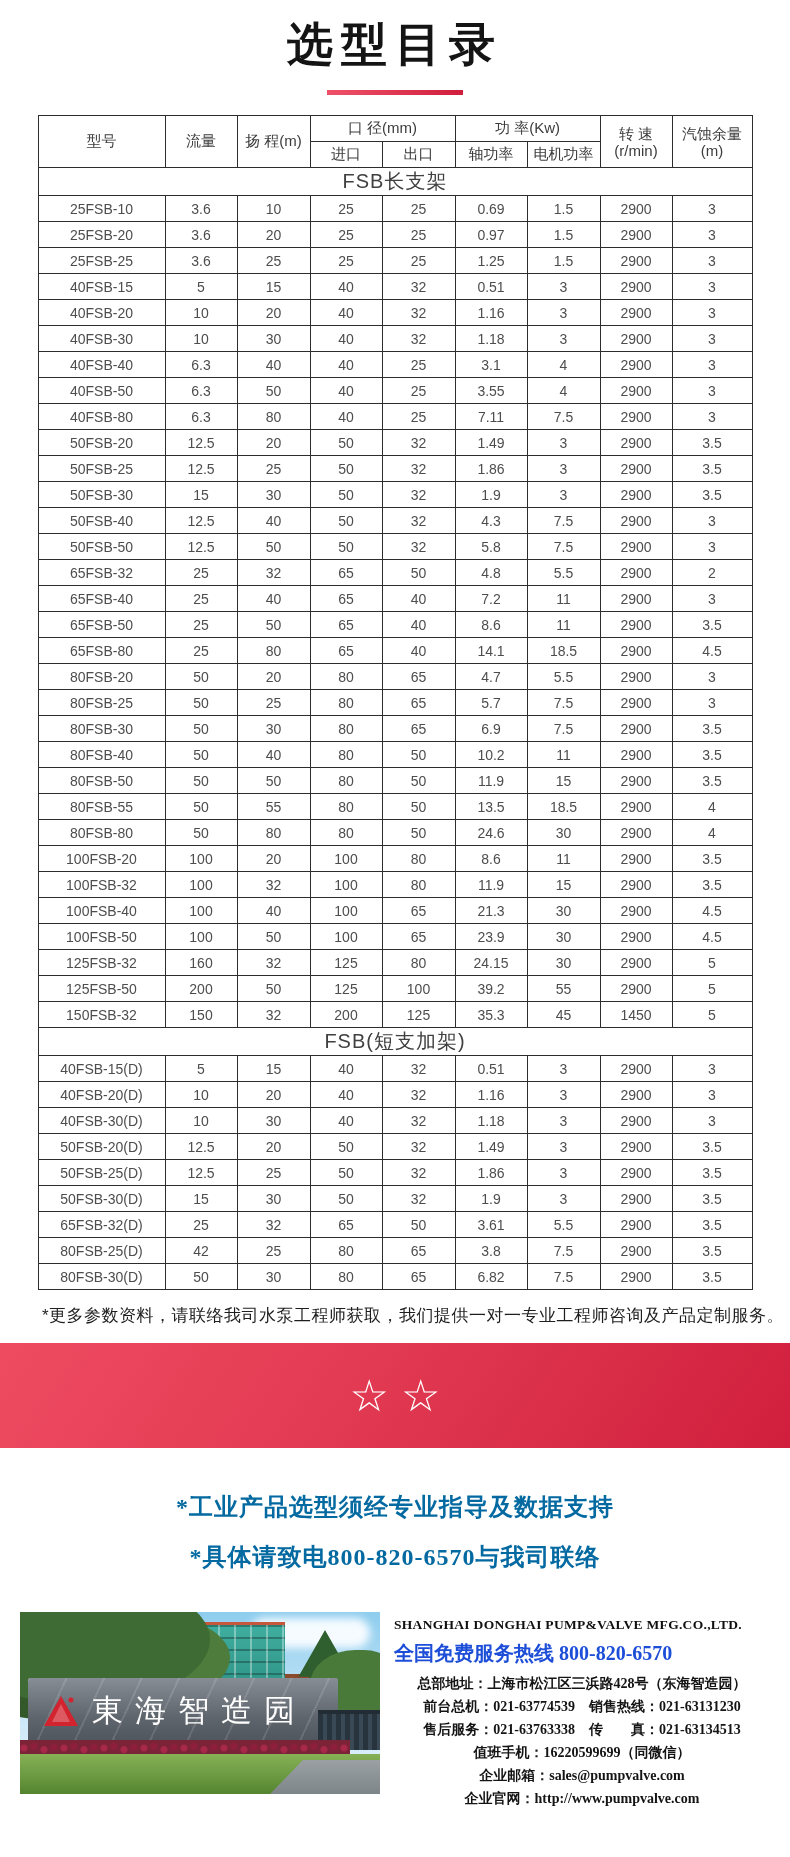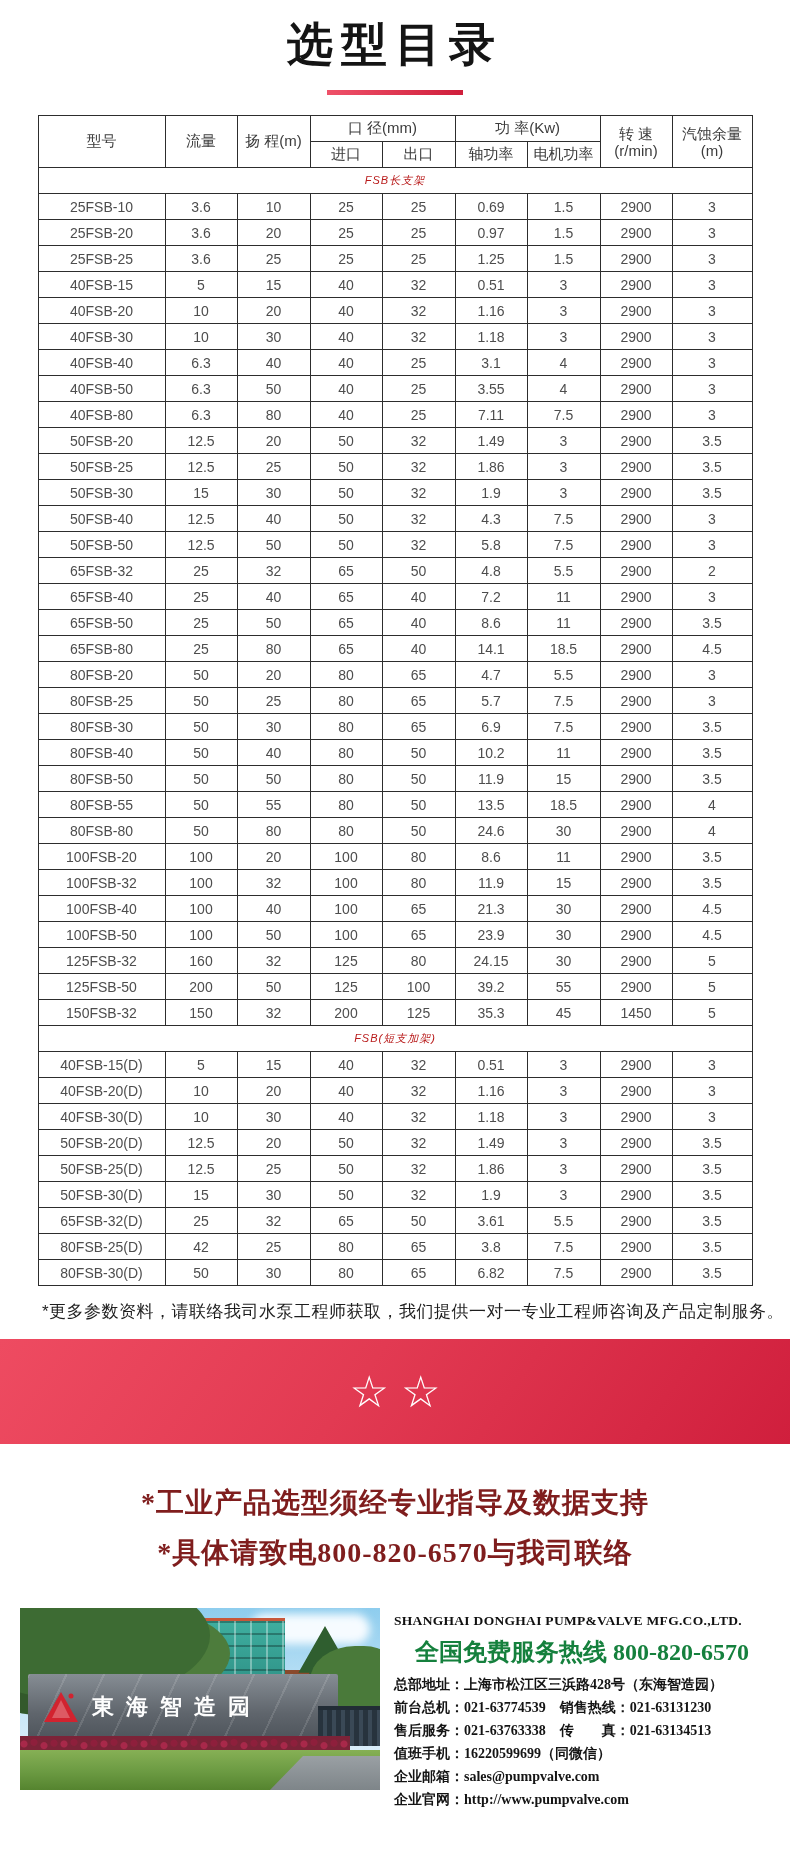--- a/index.html
+++ b/index.html
@@ -14,39 +14,39 @@
 
   
   .spec-table { width:714px; margin:20px auto 0; border-collapse:collapse; table-layout:fixed; }
   .spec-table th, .spec-table td {
     border:1px solid #2d2d2d; text-align:center; vertical-align:middle;
     font-weight:normal; color:#4d4d4d; font-size:14px; height:26px; padding:0 1px;
     overflow:hidden; white-space:nowrap;
   }
   .spec-table thead th { font-size:15px; color:#3c3c3c; }
   .spec-table .hdr-two-line div { line-height:17px; }
-  .spec-table .section-row td { font-size:11px; color:#b91c1c; letter-spacing:1px;font-style:italic; }
+  .spec-table .section-row td { font-size:20px; color:#404040; letter-spacing:1px; }
 
   
   .table-note { margin:14px 0 0 42px; font-size:17px; color:#1e1e1e; letter-spacing:0.5px; }
 
   
   .order-banner {
     margin-top:16px; height:105px; width:790px;
     background:linear-gradient(125deg,#ee4b61 0%,#e23a52 45%,#d01f3d 100%);
     display:flex; align-items:center; justify-content:center;
     color:#ffffff; font-size:47px; font-weight:bold; letter-spacing:14px;
   }
   .order-banner .star { font-size:44px; letter-spacing:0; margin:0 6px; font-weight:normal; }
 
   
   .order-notes { padding:34px 0 0; text-align:center; }
   .order-note {
     font-family:"Liberation Serif", serif; font-weight:bold;
-    color:#7f1d1d; font-size:28px; line-height:50px; letter-spacing:1px;
+    color:#0369a1; font-size:24px; line-height:50px; letter-spacing:1px;
   }
 
   
   .footer { display:flex; margin:30px 20px 0; }
 
   
   .photo { position:relative; width:360px; height:182px; overflow:hidden; flex:none; }
   .ph-sky { position:absolute; inset:0; background:linear-gradient(180deg,#8ecdee 0%,#c8e6f7 55%,#e9f5fc 100%); }
   .ph-cloud { position:absolute; left:230px; top:6px; width:120px; height:30px; background:#f6fbff; border-radius:20px; filter:blur(4px); }
   .ph-building { position:absolute; left:150px; top:10px; width:115px; height:86px;
@@ -59,41 +59,41 @@
   .ph-tree-left { position:absolute; left:-40px; top:-30px; width:230px; height:120px; background:#3d6b33;
     border-radius:45% 55% 60% 40%; box-shadow:30px 18px 0 -10px #4d7c3c, -10px 30px 0 -12px #33592b; }
   .ph-tree-mid { position:absolute; left:270px; top:18px; width:70px; height:85px; background:#2f5e2f;
     clip-path:polygon(50% 0,88% 55%,72% 55%,100% 100%,0 100%,28% 55%,12% 55%); }
   .ph-tree-right { position:absolute; right:-20px; top:38px; width:90px; height:70px; background:#4a7a3a; border-radius:50% 40% 55% 45%; }
   .ph-wall { position:absolute; left:8px; top:66px; width:310px; height:66px;
     background:
       repeating-linear-gradient(115deg, rgba(255,255,255,0.12) 0 2px, transparent 2px 34px),
       linear-gradient(180deg,#868d94 0%,#5f656c 60%,#4e545b 100%);
     border-radius:2px; display:flex; align-items:center; }
-  .ph-wall-text { color:#fdfdfd; font-size:22px; font-weight:bold; letter-spacing:12px; white-space:nowrap; margin-left:14px; }
+  .ph-wall-text { color:#fdfdfd; font-size:31px; font-weight:normal; letter-spacing:12px; white-space:nowrap; margin-left:14px; }
   .ph-logo { width:34px; height:30px; margin-left:16px; flex:none; }
   .ph-gate { position:absolute; right:0; top:98px; width:62px; height:40px;
     background:repeating-linear-gradient(90deg,#27333d 0 5px,#3a4956 5px 9px); border-top:4px solid #222c35; }
   .ph-flowers { position:absolute; left:0; top:128px; width:330px; height:16px;
     background:
       radial-gradient(circle at 10% 50%, #a8284a 3px, transparent 4px),
       radial-gradient(circle at 35% 40%, #8e1f3c 3px, transparent 4px),
       radial-gradient(circle at 60% 60%, #a8284a 3px, transparent 4px),
       radial-gradient(circle at 85% 45%, #8e1f3c 3px, transparent 4px),
       #7c2338; background-size:40px 16px; }
   .ph-grass { position:absolute; left:0; bottom:0; width:360px; height:40px;
     background:linear-gradient(180deg,#86b055 0%,#6b9a42 55%,#55842f 100%); }
   .ph-path { position:absolute; right:0; bottom:0; width:110px; height:34px; background:linear-gradient(180deg,#9aa0a4,#7e8589); clip-path:polygon(30% 0,100% 0,100% 100%,0 100%); }
 
   
   .company-info { margin-left:14px; padding-top:2px; width:376px; }
   .company-name-cn { font-size:27px; font-weight:bold; color:#101010; letter-spacing:0.5px; white-space:nowrap; }
   .company-name-en { font-family:Liberation Serif, serif; font-weight:bold; font-size:13.5px; color:#101010; margin-top:3px; letter-spacing:0.3px; white-space:nowrap; }
-  .hotline { font-family:"Liberation Serif", serif; font-weight:bold; color:#15803d; font-size:24px; margin-top:7px; white-space:nowrap;text-align:center; }
-  .contact-lines { margin-top:5px; }
+  .hotline { font-family:"Liberation Serif", serif; font-weight:bold; color:#1d4ed8; font-size:20px; margin-top:7px; white-space:nowrap; }
+  .contact-lines { margin-top:5px;text-align:center; }
   .contact-line { font-family:"Liberation Serif", serif; font-weight:bold; font-size:14px; color:#141414; line-height:23px; white-space:nowrap; }
   .contact-line .seg + .seg { margin-left:14px; }
 </style>
 </head>
 <body>
 
 <div class="page">
 
   <div class="title-block">
     <div class="page-title">选型目录</div>

